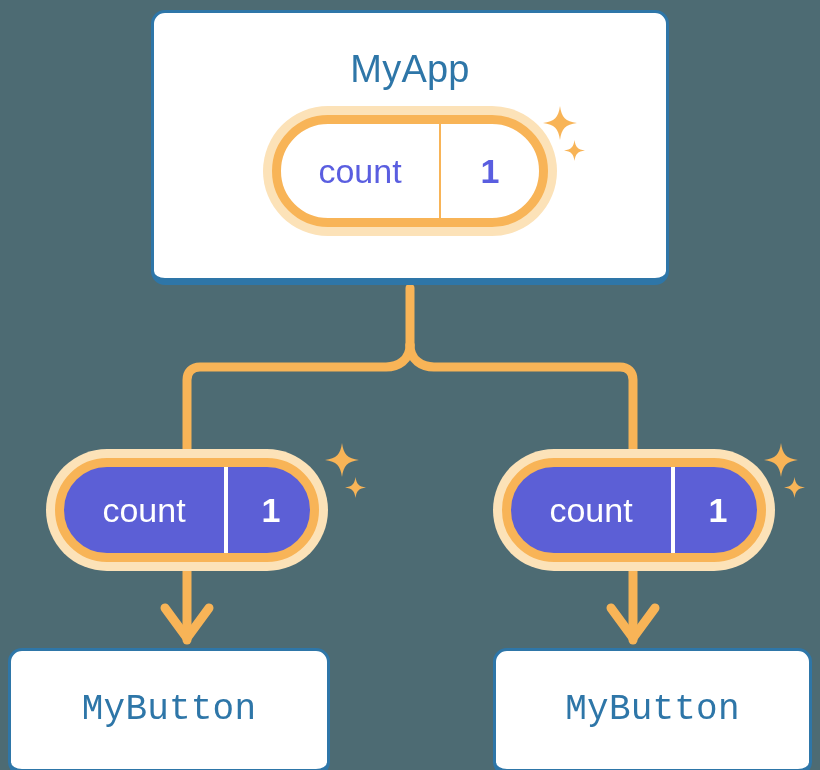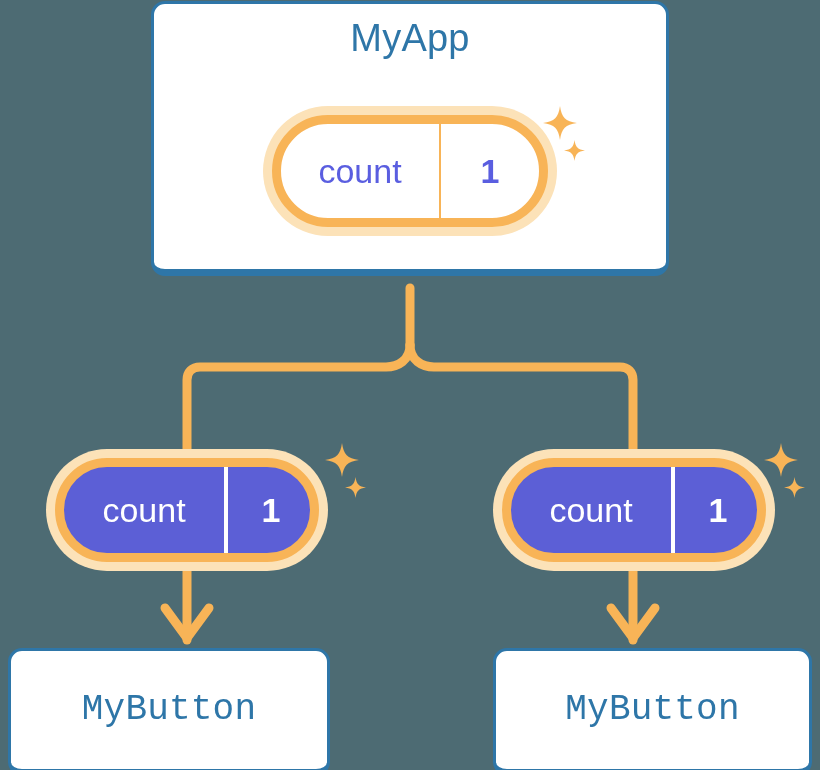--- a/index.html
+++ b/index.html
@@ -45,24 +45,24 @@
     color: #2e76a8;
     font-size: 38px;
     font-weight: 400;
     letter-spacing: 0.2px;
     line-height: 1;
     white-space: nowrap;
   }
 
   #card-myapp {
     left: 151px;
-    top: 1px;
+    top: 10px;
     width: 518px;
     height: 275px;
-    padding-top: 15px;
+    padding-top: 37px;
   }
   .card-myapp-title { font-size: 38px; }
 
   .card-mybutton {
     height: 128px;
     justify-content: center;
   }
   #card-mybutton-left  { left: 8px;   top: 648px; width: 322px; }
   #card-mybutton-right { left: 493px; top: 648px; width: 319px; }
   .card-mybutton .card-title { font-size: 36px; font-family: Liberation Mono, monospace; }

